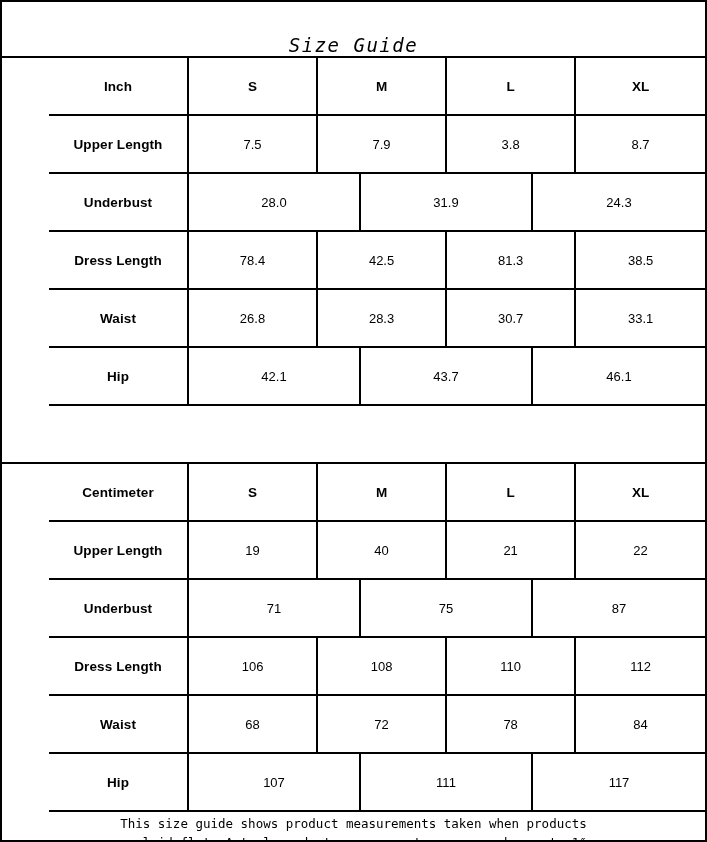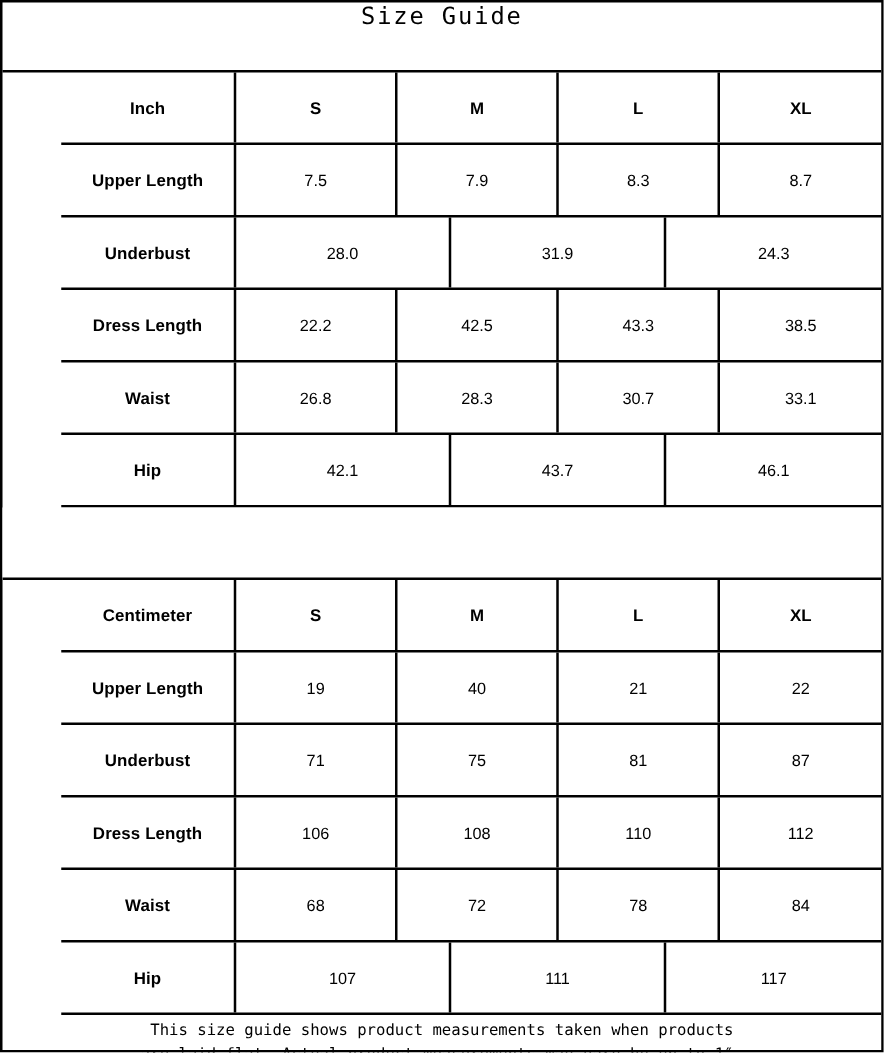--- a/index.html
+++ b/index.html
@@ -24,22 +24,23 @@
     flex-direction: column;
     background: #ffffff;
   }
 
   
   .title-row {
     height: 54px;
     flex: 0 0 54px;
     border-bottom: 2px solid #000000;
     display: flex;
-    align-items: flex-start;
+    align-items: flex-end;
     justify-content: center;
+    font-style: italic;
   }
   .title-text {
     font-family: "DejaVu Sans Mono", "Liberation Mono", monospace;
     font-size: 19px;
     font-weight: 400;
     letter-spacing: 1.5px;
     color: #000000;
   }
 
   
@@ -129,36 +130,36 @@
       <div class="cell val head">S</div>
       <div class="cell val head">M</div>
       <div class="cell val head">L</div>
       <div class="cell val head">XL</div>
     </div>
 
     <div class="row">
       <div class="cell label">Upper Length</div>
       <div class="cell val">7.5</div>
       <div class="cell val">7.9</div>
-      <div class="cell val">8.3</div>
+      <div class="cell val">3.8</div>
       <div class="cell val">8.7</div>
     </div>
 
     <div class="row">
       <div class="cell label">Underbust</div>
       <div class="cell val">28.0</div>
       <div class="cell val">31.9</div>
       <div class="cell val">24.3</div>
     </div>
 
     <div class="row">
       <div class="cell label">Dress Length</div>
-      <div class="cell val">22.2</div>
+      <div class="cell val">78.4</div>
       <div class="cell val">42.5</div>
-      <div class="cell val">43.3</div>
+      <div class="cell val">81.3</div>
       <div class="cell val">38.5</div>
     </div>
 
     <div class="row">
       <div class="cell label">Waist</div>
       <div class="cell val">26.8</div>
       <div class="cell val">28.3</div>
       <div class="cell val">30.7</div>
       <div class="cell val">33.1</div>
     </div>
@@ -188,21 +189,20 @@
       <div class="cell val">19</div>
       <div class="cell val">40</div>
       <div class="cell val">21</div>
       <div class="cell val">22</div>
     </div>
 
     <div class="row">
       <div class="cell label">Underbust</div>
       <div class="cell val">71</div>
       <div class="cell val">75</div>
-      <div class="cell val">81</div>
       <div class="cell val">87</div>
     </div>
 
     <div class="row">
       <div class="cell label">Dress Length</div>
       <div class="cell val">106</div>
       <div class="cell val">108</div>
       <div class="cell val">110</div>
       <div class="cell val">112</div>
     </div>

